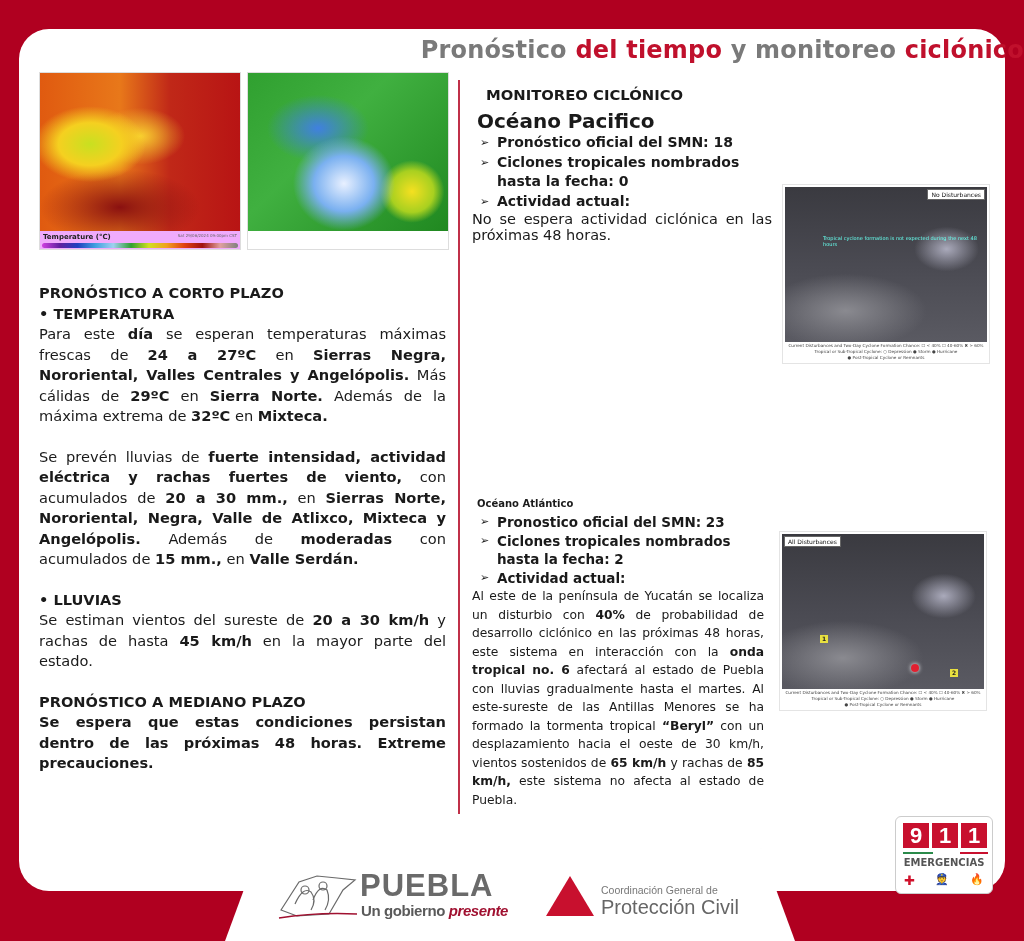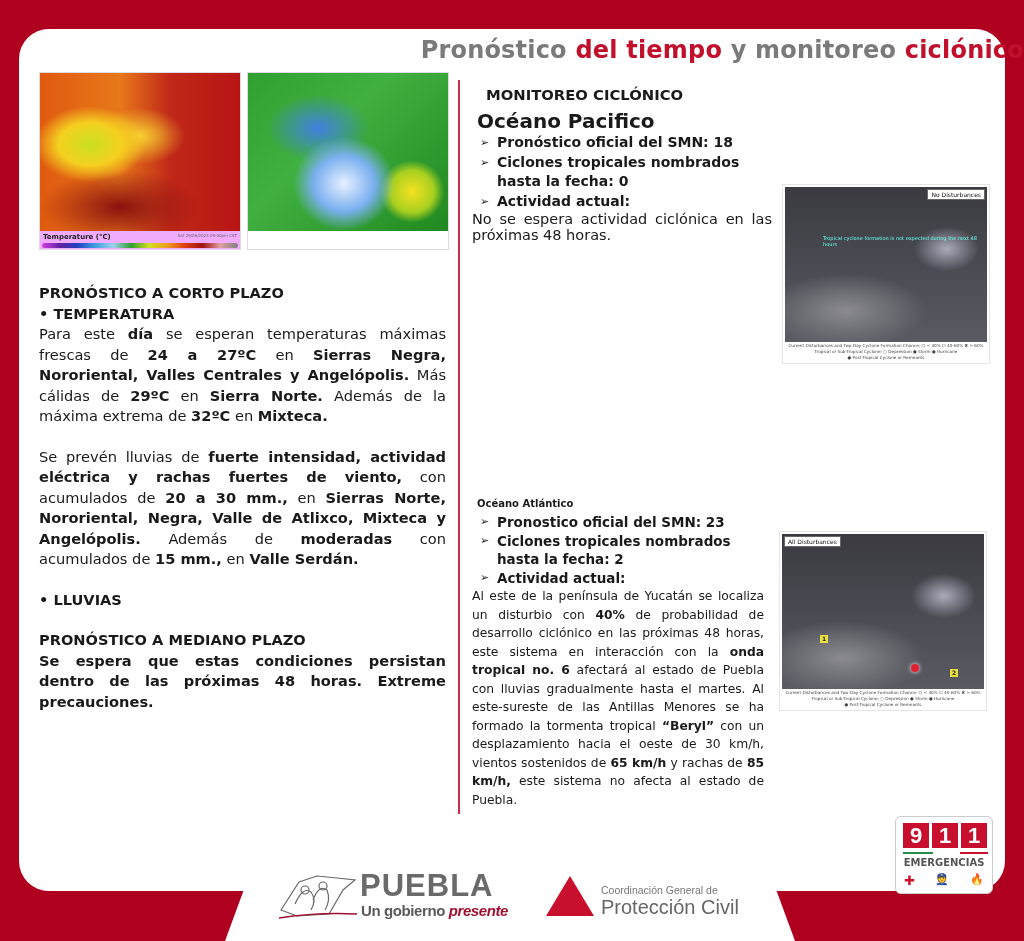--- a/index.html
+++ b/index.html
@@ -126,20 +126,21 @@
 </div>
 
 <div class="left">
   <div class="h">PRONÓSTICO A CORTO PLAZO</div>
   <div class="h">• TEMPERATURA</div>
   <p><span>Para este </span><b>día</b><span> se esperan temperaturas máximas frescas de </span><b>24 a 27ºC</b><span> en </span><b>Sierras Negra, Nororiental, Valles Centrales y Angelópolis.</b><span> Más cálidas de </span><b>29ºC</b><span>  en </span><b>Sierra Norte.</b><span> Además de la máxima extrema de </span><b>32ºC</b><span> en </span><b>Mixteca.</b></p>
   <div class="gap"></div>
   <p><span>Se prevén lluvias de </span><b>fuerte intensidad, actividad eléctrica y rachas fuertes de viento,</b><span> con acumulados de </span><b>20 a 30 mm.,</b><span> en </span><b>Sierras Norte, Nororiental, Negra, Valle de Atlixco, Mixteca y Angelópolis.</b><span> Además de </span><b>moderadas</b><span> con acumulados de </span><b>15 mm.,</b><span> en </span><b>Valle Serdán.</b></p>
   <div class="gap"></div>
   <div class="h">• LLUVIAS</div>
+  <p><span>Se estiman vientos del sureste de </span><b>20 a 30 km/h</b><span> y rachas de hasta </span><b>45 km/h</b><span> en la mayor parte del estado.</span></p>
   <div class="gap"></div>
   <div class="h">PRONÓSTICO A MEDIANO PLAZO</div>
   <p class="h">Se espera que estas condiciones  persistan dentro de las próximas 48 horas. Extreme precauciones.</p>
 </div>
 
 <div class="divider"></div>
 
 <div class="right">
   <div class="mon-title">MONITOREO CICLÓNICO</div>
   <div class="ocean-title">Océano Pacifico</div>

